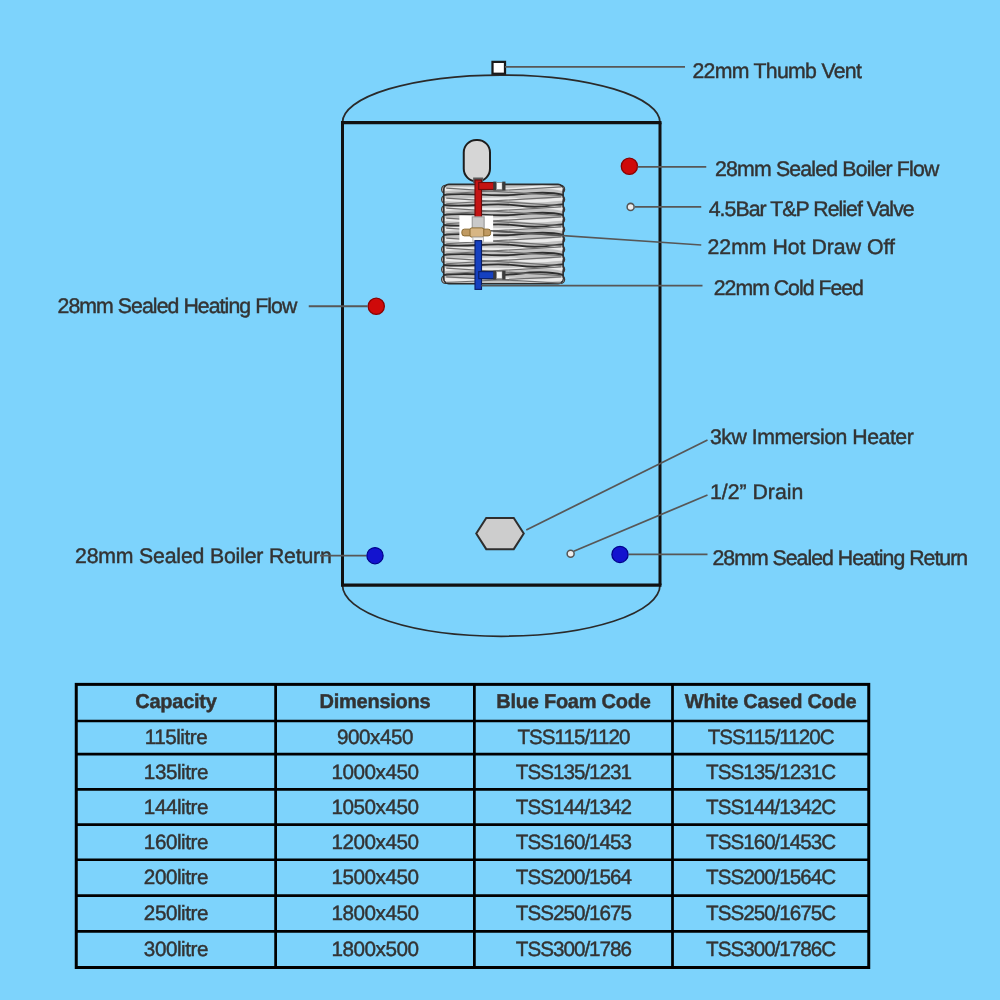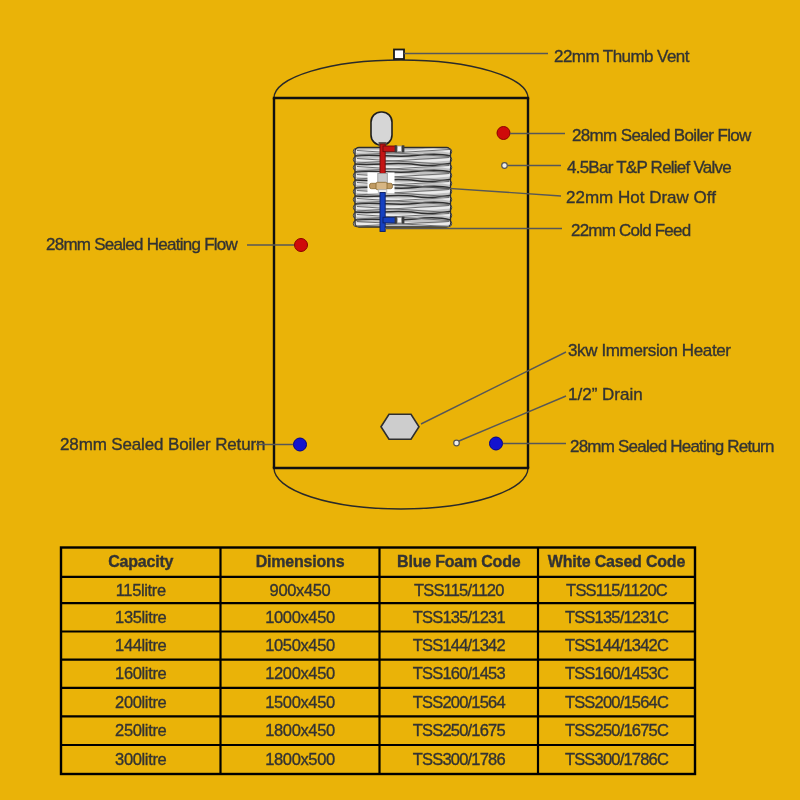--- a/index.html
+++ b/index.html
@@ -1,16 +1,16 @@
 <!DOCTYPE html>
 <html><head>
 <meta charset="utf-8">
 <style>
   html,body{margin:0;padding:0;background:#ffffff;}
-  #page{position:relative;width:800px;height:800px;background:#eab308;overflow:hidden;
+  #page{position:relative;width:800px;height:800px;background:#7dd3fc;overflow:hidden;
         font-family:"Liberation Sans", sans-serif;}
   svg text{font-family:"Liberation Sans", sans-serif;fill:#333333;stroke:#333333;stroke-width:0.35;}
 </style>
 </head>
 <body>
 <div id="page">
 <svg width="800" height="800" viewBox="0 0 800 800">
 
   <path d="M274,98 A127,38 0 0 1 528,98" fill="none" stroke="#2a2a2a" stroke-width="1.4"></path>
 

